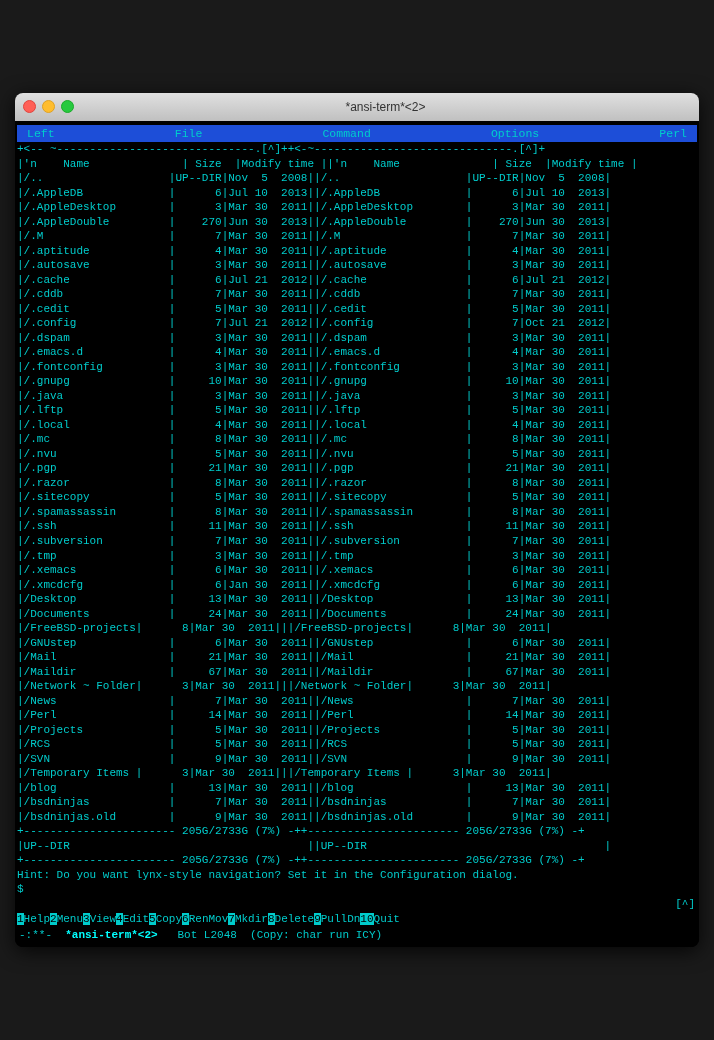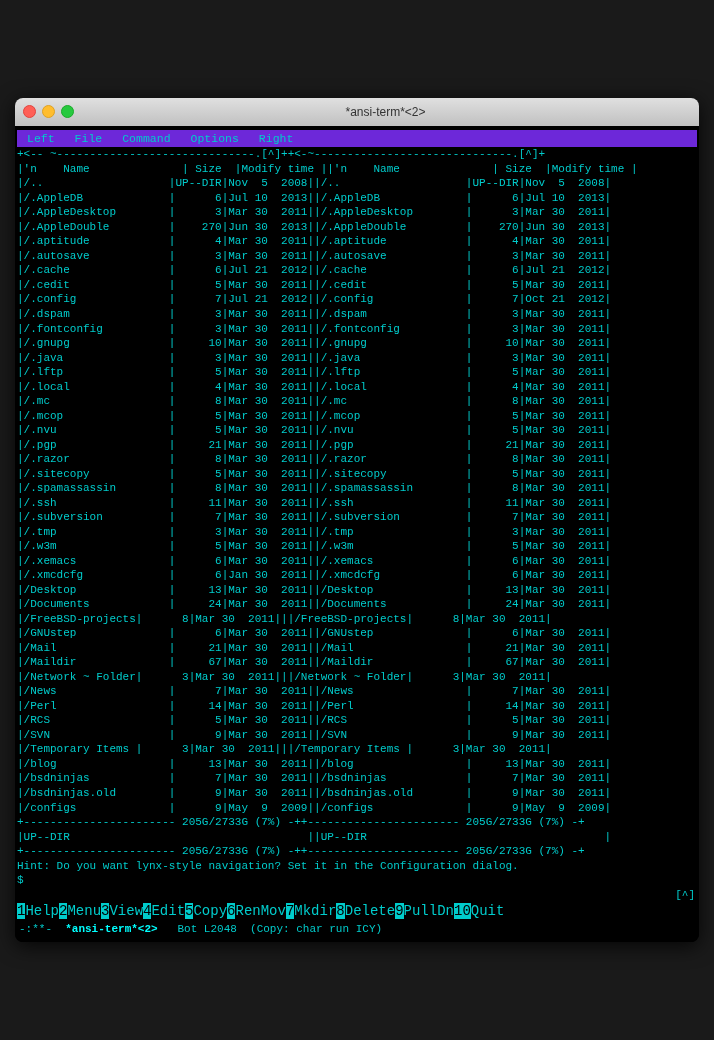--- a/index.html
+++ b/index.html
@@ -45,24 +45,25 @@
       color: #00cccc;
       font-size: 11.5px;
       line-height: 1.35;
       padding: 4px 2px;
       font-family: 'Courier New', Courier, monospace;
       overflow: hidden;
     }
     .menu-bar {
       display: flex;
       gap: 4px;
-      background: #6d28d9;
+      background: #1d4ed8;
       color: #00cccc;
       font-size: 11.5px;
       padding: 1px 2px;
+      justify-content: space-between;
     }
     .menu-bar span {
       padding: 0 8px;
     }
     .line {
       white-space: pre;
       font-size: 11px;
       line-height: 1.32;
       color: #00cccc;
       display: block;
@@ -103,85 +104,86 @@
     <span class="title-text">*ansi-term*&lt;2&gt;</span>
   </div>
 
   <div class="terminal">
 
     <div class="menu-bar">
       <span>Left</span>
       <span>File</span>
       <span>Command</span>
       <span>Options</span>
-      <span>Right</span>
+      <span>Perl</span>
     </div>
 
     <span class="line">+&lt;-- ~------------------------------.[^]++&lt;-~------------------------------.[^]+</span>
 
     <span class="line">|'n    Name              | Size  |Modify time ||'n    Name              | Size  |Modify time |</span>
 
     <span class="line">|/..                   |UP--DIR|Nov  5  2008||/..                   |UP--DIR|Nov  5  2008|</span>
     <span class="line">|/.AppleDB             |      6|Jul 10  2013||/.AppleDB             |      6|Jul 10  2013|</span>
     <span class="line">|/.AppleDesktop        |      3|Mar 30  2011||/.AppleDesktop        |      3|Mar 30  2011|</span>
     <span class="line">|/.AppleDouble         |    270|Jun 30  2013||/.AppleDouble         |    270|Jun 30  2013|</span>
+    <span class="line">|/.M                   |      7|Mar 30  2011||/.M                   |      7|Mar 30  2011|</span>
     <span class="line">|/.aptitude            |      4|Mar 30  2011||/.aptitude            |      4|Mar 30  2011|</span>
     <span class="line">|/.autosave            |      3|Mar 30  2011||/.autosave            |      3|Mar 30  2011|</span>
     <span class="line">|/.cache               |      6|Jul 21  2012||/.cache               |      6|Jul 21  2012|</span>
+    <span class="line">|/.cddb                |      7|Mar 30  2011||/.cddb                |      7|Mar 30  2011|</span>
     <span class="line">|/.cedit               |      5|Mar 30  2011||/.cedit               |      5|Mar 30  2011|</span>
     <span class="line">|/.config              |      7|Jul 21  2012||/.config              |      7|Oct 21  2012|</span>
     <span class="line">|/.dspam               |      3|Mar 30  2011||/.dspam               |      3|Mar 30  2011|</span>
+    <span class="line">|/.emacs.d             |      4|Mar 30  2011||/.emacs.d             |      4|Mar 30  2011|</span>
     <span class="line">|/.fontconfig          |      3|Mar 30  2011||/.fontconfig          |      3|Mar 30  2011|</span>
     <span class="line">|/.gnupg               |     10|Mar 30  2011||/.gnupg               |     10|Mar 30  2011|</span>
     <span class="line">|/.java                |      3|Mar 30  2011||/.java                |      3|Mar 30  2011|</span>
     <span class="line">|/.lftp                |      5|Mar 30  2011||/.lftp                |      5|Mar 30  2011|</span>
     <span class="line">|/.local               |      4|Mar 30  2011||/.local               |      4|Mar 30  2011|</span>
     <span class="line">|/.mc                  |      8|Mar 30  2011||/.mc                  |      8|Mar 30  2011|</span>
-    <span class="line">|/.mcop                |      5|Mar 30  2011||/.mcop                |      5|Mar 30  2011|</span>
     <span class="line">|/.nvu                 |      5|Mar 30  2011||/.nvu                 |      5|Mar 30  2011|</span>
     <span class="line">|/.pgp                 |     21|Mar 30  2011||/.pgp                 |     21|Mar 30  2011|</span>
     <span class="line">|/.razor               |      8|Mar 30  2011||/.razor               |      8|Mar 30  2011|</span>
     <span class="line">|/.sitecopy            |      5|Mar 30  2011||/.sitecopy            |      5|Mar 30  2011|</span>
     <span class="line">|/.spamassassin        |      8|Mar 30  2011||/.spamassassin        |      8|Mar 30  2011|</span>
     <span class="line">|/.ssh                 |     11|Mar 30  2011||/.ssh                 |     11|Mar 30  2011|</span>
     <span class="line">|/.subversion          |      7|Mar 30  2011||/.subversion          |      7|Mar 30  2011|</span>
     <span class="line">|/.tmp                 |      3|Mar 30  2011||/.tmp                 |      3|Mar 30  2011|</span>
-    <span class="line">|/.w3m                 |      5|Mar 30  2011||/.w3m                 |      5|Mar 30  2011|</span>
     <span class="line">|/.xemacs              |      6|Mar 30  2011||/.xemacs              |      6|Mar 30  2011|</span>
     <span class="line">|/.xmcdcfg             |      6|Jan 30  2011||/.xmcdcfg             |      6|Mar 30  2011|</span>
     <span class="line">|/Desktop              |     13|Mar 30  2011||/Desktop              |     13|Mar 30  2011|</span>
     <span class="line">|/Documents            |     24|Mar 30  2011||/Documents            |     24|Mar 30  2011|</span>
     <span class="line">|/FreeBSD-projects|      8|Mar 30  2011|||/FreeBSD-projects|      8|Mar 30  2011|</span>
     <span class="line">|/GNUstep              |      6|Mar 30  2011||/GNUstep              |      6|Mar 30  2011|</span>
     <span class="line">|/Mail                 |     21|Mar 30  2011||/Mail                 |     21|Mar 30  2011|</span>
     <span class="line">|/Maildir              |     67|Mar 30  2011||/Maildir              |     67|Mar 30  2011|</span>
     <span class="line">|/Network ~ Folder|      3|Mar 30  2011|||/Network ~ Folder|      3|Mar 30  2011|</span>
     <span class="line">|/News                 |      7|Mar 30  2011||/News                 |      7|Mar 30  2011|</span>
     <span class="line">|/Perl                 |     14|Mar 30  2011||/Perl                 |     14|Mar 30  2011|</span>
+    <span class="line">|/Projects             |      5|Mar 30  2011||/Projects             |      5|Mar 30  2011|</span>
     <span class="line">|/RCS                  |      5|Mar 30  2011||/RCS                  |      5|Mar 30  2011|</span>
     <span class="line">|/SVN                  |      9|Mar 30  2011||/SVN                  |      9|Mar 30  2011|</span>
     <span class="line">|/Temporary Items |      3|Mar 30  2011|||/Temporary Items |      3|Mar 30  2011|</span>
     <span class="line">|/blog                 |     13|Mar 30  2011||/blog                 |     13|Mar 30  2011|</span>
     <span class="line">|/bsdninjas            |      7|Mar 30  2011||/bsdninjas            |      7|Mar 30  2011|</span>
     <span class="line">|/bsdninjas.old        |      9|Mar 30  2011||/bsdninjas.old        |      9|Mar 30  2011|</span>
-    <span class="line">|/configs              |      9|May  9  2009||/configs              |      9|May  9  2009|</span>
 
     <span class="line">+----------------------- 205G/2733G (7%) -++----------------------- 205G/2733G (7%) -+</span>
     <span class="line">|UP--DIR                                    ||UP--DIR                                    |</span>
     <span class="line">+----------------------- 205G/2733G (7%) -++----------------------- 205G/2733G (7%) -+</span>
 
     <span class="line">Hint: Do you want lynx-style navigation? Set it in the Configuration dialog.</span>
 
     <span class="line">$</span>
 
     <div style="display:flex; justify-content:flex-end; color:#00cccc; font-size:11px; padding-right:2px;">
       <span>[^]</span>
     </div>
 
-    <div class="bottom-bar" style="font-size:14px; white-space:pre;">
+    <div class="bottom-bar" style="font-size:11px; white-space:pre;">
       <span><span class="fn-num" style="background:#00cccc;color:#000;">1</span>Help</span><span><span class="fn-num" style="background:#00cccc;color:#000;">2</span>Menu</span><span><span class="fn-num" style="background:#00cccc;color:#000;">3</span>View</span><span><span class="fn-num" style="background:#00cccc;color:#000;">4</span>Edit</span><span><span class="fn-num" style="background:#00cccc;color:#000;">5</span>Copy</span><span><span class="fn-num" style="background:#00cccc;color:#000;">6</span>RenMov</span><span><span class="fn-num" style="background:#00cccc;color:#000;">7</span>Mkdir</span><span><span class="fn-num" style="background:#00cccc;color:#000;">8</span>Delete</span><span><span class="fn-num" style="background:#00cccc;color:#000;">9</span>PullDn</span><span><span class="fn-num" style="background:#00cccc;color:#000;">10</span>Quit</span>
     </div>
 
     <div class="modeline" style="font-size:11px; white-space:pre; padding:1px 2px;">
       <span>-:**-  </span><span class="modeline-bold">*ansi-term*&lt;2&gt;</span><span>   Bot L2048  (Copy: char run ICY)</span>
     </div>
   </div>
 </div>
 
 </body></html>

